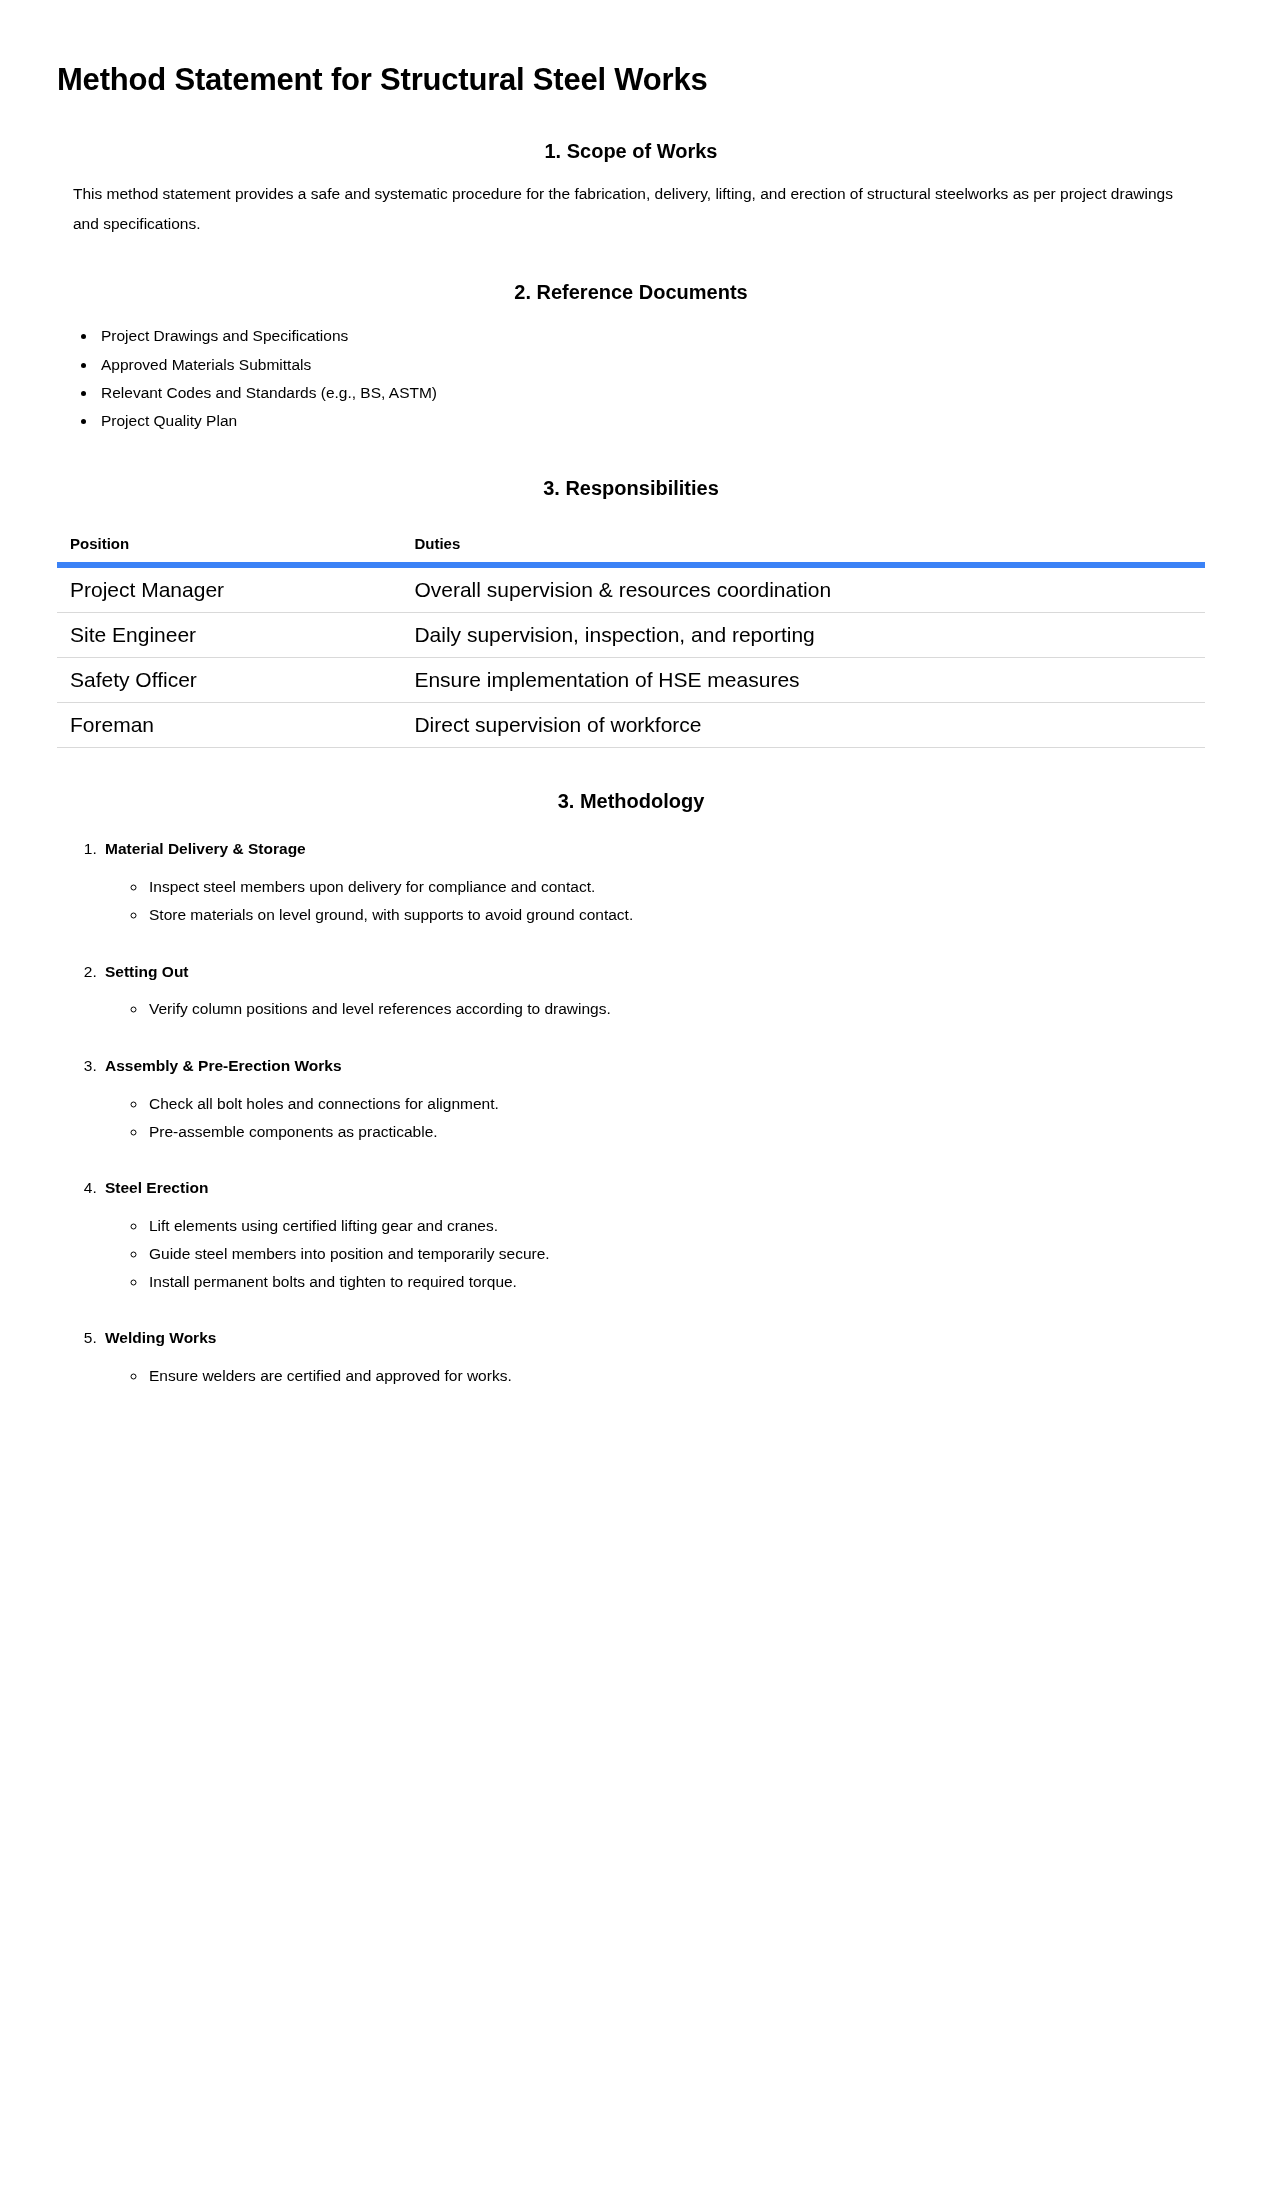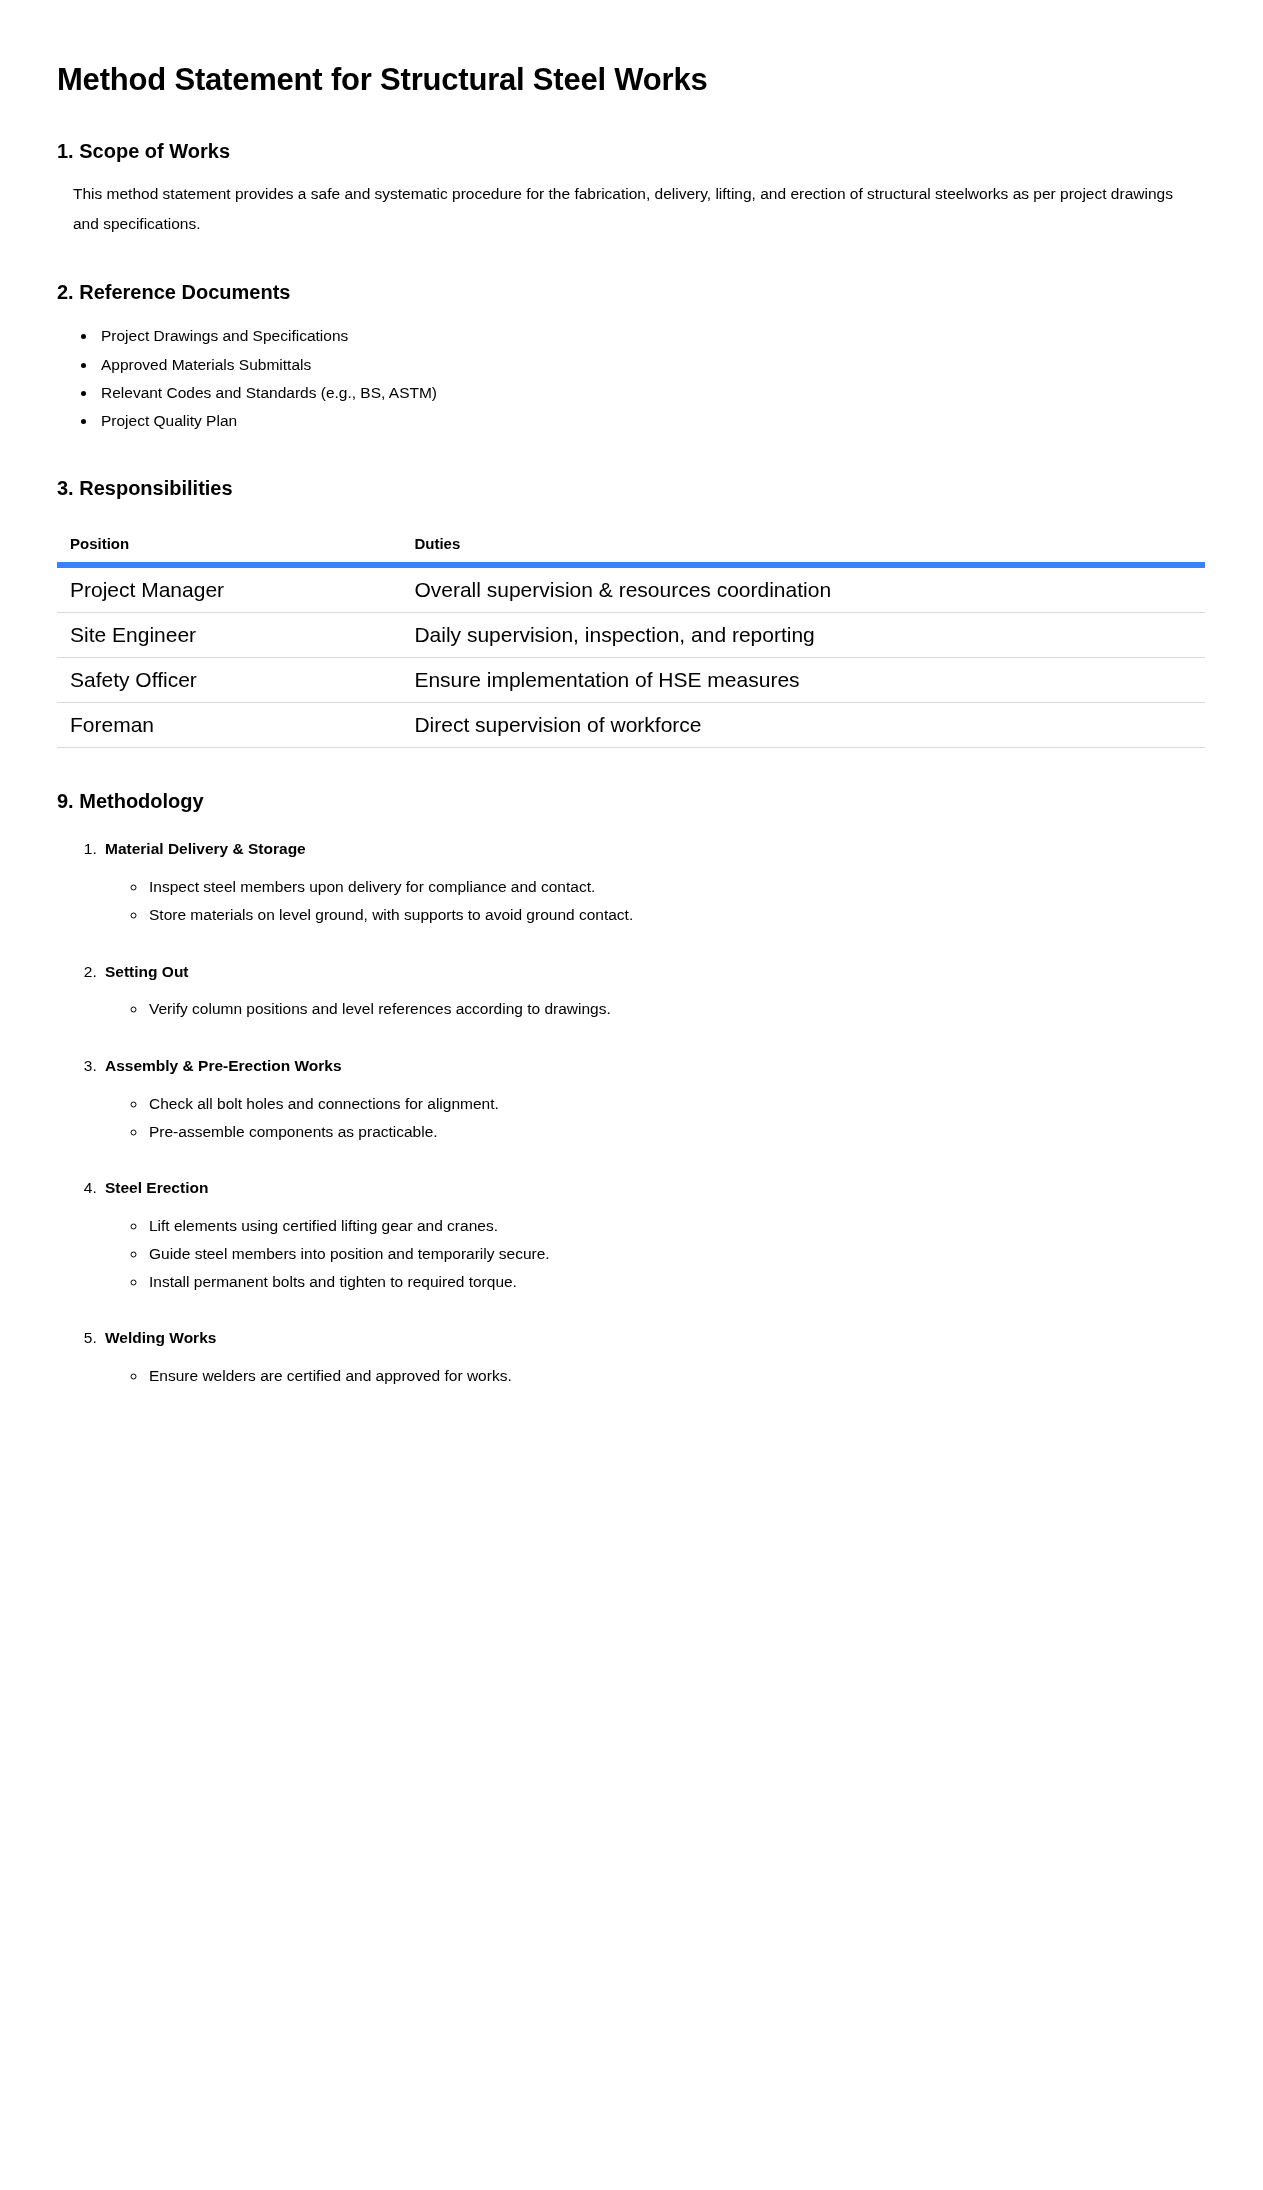--- a/index.html
+++ b/index.html
@@ -26,20 +26,21 @@
     font-weight: 700;
     letter-spacing: -0.2px;
     margin: 26px 0 28px 0;
     color: #000000;
   }
   h2.sec-heading {
     font-size: 20px;
     font-weight: 700;
     margin: 42px 0 16px 0;
     color: #000000;
+    text-align: center;
   }
   p.body-text {
     font-size: 15.5px;
     line-height: 1.95;
     margin: 14px 16px;
   }
   ul.disc-list {
     list-style: disc;
     margin: 18px 0 18px 0;
     padding-left: 40px;
@@ -144,21 +145,21 @@
         </tr>
         <tr>
           <td class="col-position">Foreman</td>
           <td>Direct supervision of workforce</td>
         </tr>
       </tbody>
     </table>
   </section>
 
   <section>
-    <h2 class="sec-heading">9. Methodology</h2>
+    <h2 class="sec-heading">3. Methodology</h2>
     <ol class="method-list">
 
       <li>
         <span class="step-title">Material Delivery &amp; Storage</span>
         <ul class="circle-list">
           <li>Inspect steel members upon delivery for compliance and contact.</li>
           <li>Store materials on level ground, with supports to avoid ground contact.</li>
         </ul>
       </li>
 

